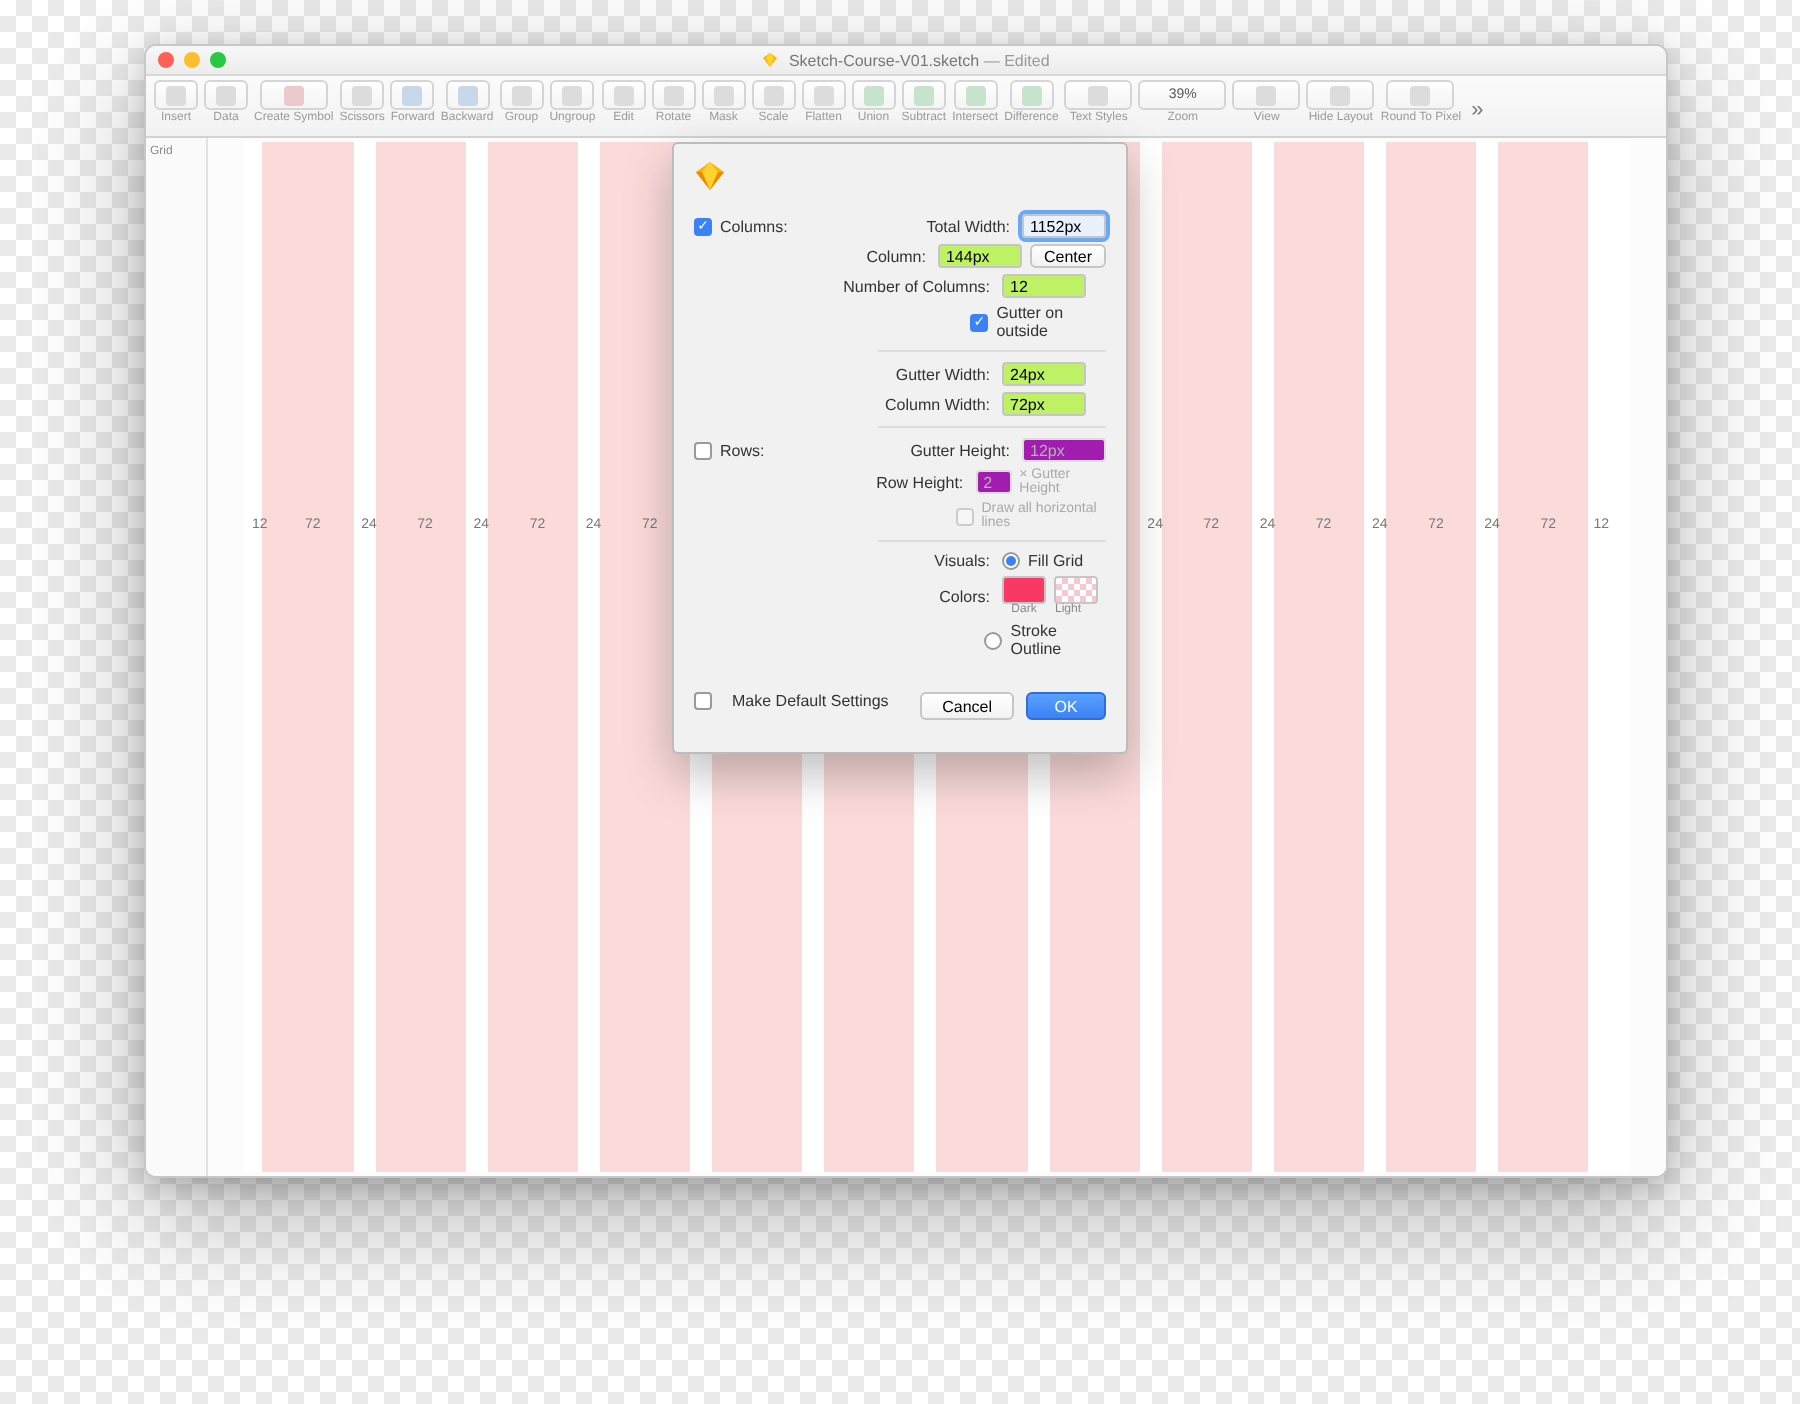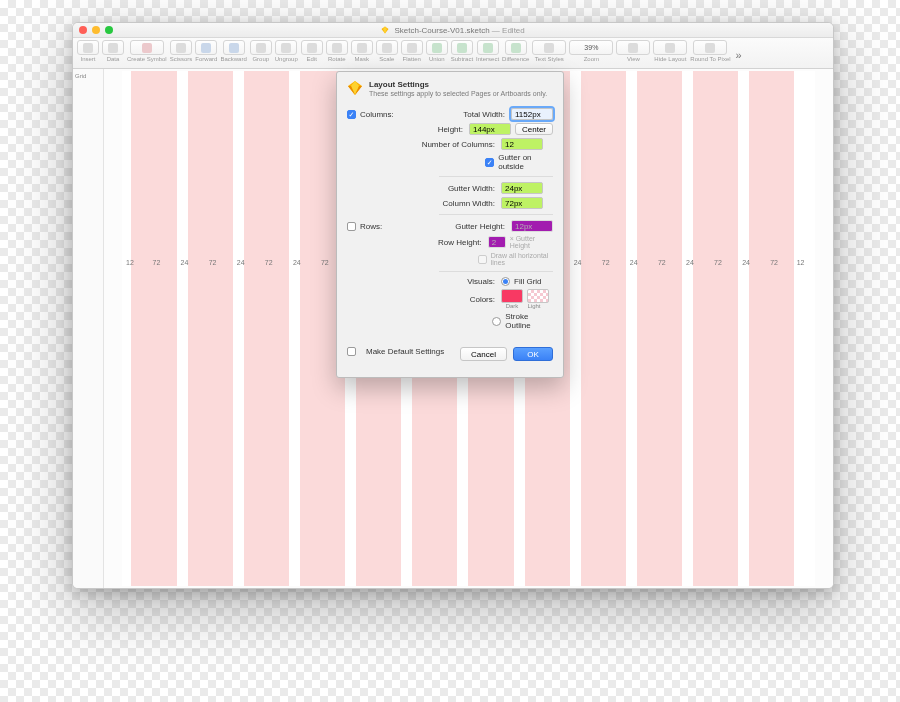--- a/index.html
+++ b/index.html
@@ -431,39 +431,35 @@
 <div class="dialog" style="position:absolute; left:450px; top:71px; transform:translateX(-50%);">
   <div class="dlg-head">
     <div class="dlg-logo">
       <svg viewBox="0 0 16 16">
           <polygon points="8,1 15,6 8,15 1,6" fill="#fdb300"></polygon>
           <polygon points="8,1 12,6 8,15 4,6" fill="#fdd231"></polygon>
           <polygon points="4,6 8,15 1,6" fill="#ea8c00"></polygon>
           <polygon points="12,6 8,15 15,6" fill="#ea8c00"></polygon>
         </svg>
     </div>
-    <div class="dlg-htxt">
-      <div class="t">Layout Settings</div>
-      <div class="s">These settings apply to selected Pages or Artboards only.</div>
-    </div>
   </div>
 
   <div class="dlg-body">
 
     <div class="row">
       <div class="section-left">
         <span class="checkbox checked"></span>
         <span>Columns:</span>
       </div>
       <span class="lbl" style="width:auto; flex:1;">Total Width:</span>
       <input type="text" class="sel" value="1152px" style="">
     </div>
 
     <div class="row">
-      <span class="lbl" style="width:148px">Height:</span>
+      <span class="lbl" style="width:148px">Column:</span>
       <input type="text" value="144px" style="">
       <button class="minibtn">Center</button>
     </div>
 
     <div class="row">
       <span class="lbl" style="width:148px">Number of Columns:</span>
       <input type="text" value="12" style="">
     </div>
 
     <div class="row">

